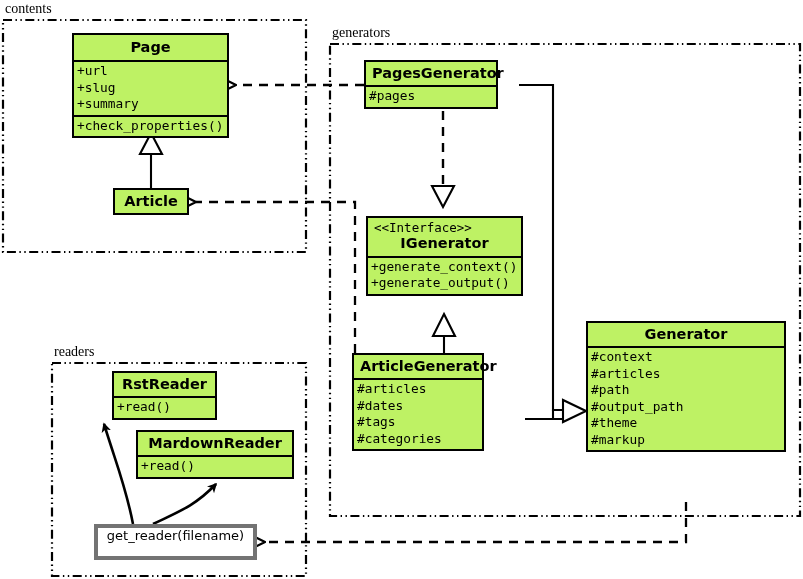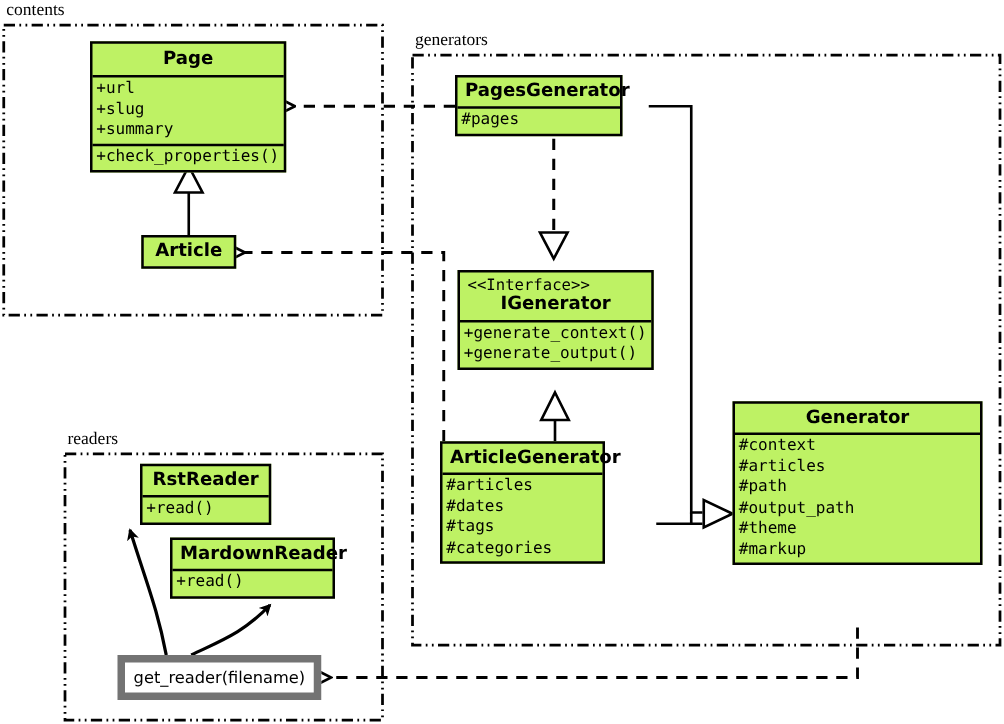--- a/index.html
+++ b/index.html
@@ -68,25 +68,25 @@
     font-family: "DejaVu Sans Mono", monospace;
     font-size: 12.8px;
     line-height: 1.29;
     padding: 0 2px 0 3px;
     color: #000;
     white-space: nowrap;
   }
   .plain-box {
     position: absolute;
     box-sizing: border-box;
-    border: 6px solid #737373;
+    border: 4px solid #737373;
     background: #fff;
     z-index: 5;
     display: flex;
-    align-items: center;
+    align-items: flex-start;
     justify-content: center;
   }
   .plain-box .fn {
     font-family: "DejaVu Sans", sans-serif;
     font-size: 13px;
     color: #000;
     white-space: nowrap;
   }
 </style>
 </head>
@@ -220,21 +220,21 @@
     </div>
   </div>
 
   <div class="uml" style="left:74px; top:371px; width:105px;margin-left:38px;">
     <div class="title" style="padding:3px 6px 4px 6px;">RstReader</div>
     <div class="compartment">
       <div class="member">+read()</div>
     </div>
   </div>
 
-  <div class="uml" style="left:136px; top:430px; width:132px;">
+  <div class="uml" style="left:136px; top:430px; width:158px;">
     <div class="title" style="padding:3px 6px 4px 6px;">MardownReader</div>
     <div class="compartment">
       <div class="member">+read()</div>
     </div>
   </div>
 
   <div class="plain-box" style="left:94px; top:524px; width:163px; height:36px;">
     <span class="fn">get_reader(filename)</span>
   </div>
 

